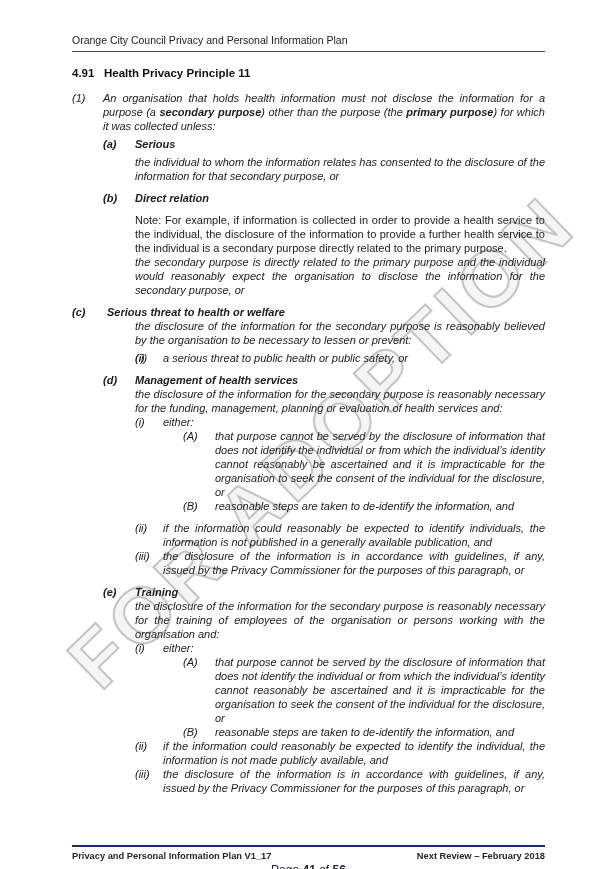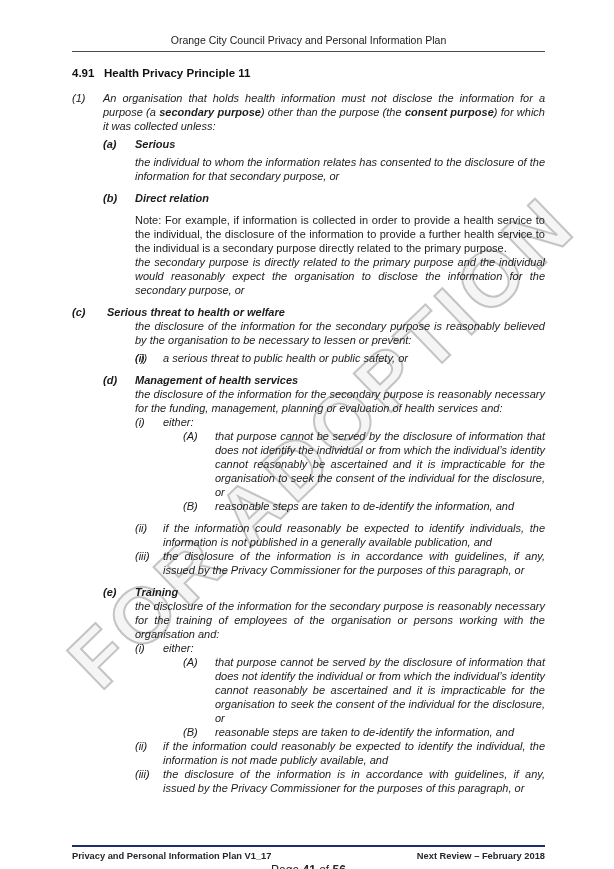--- a/index.html
+++ b/index.html
@@ -30,21 +30,20 @@
   }
   .doc-header{
     padding-top:34px;
   }
   .doc-header .hdr-text{
     display:block;
     font-size:10.5px;
     color:#1c1c1c;
     padding-bottom:5px;
     border-bottom:1.4px solid #4a4a4a;
-    text-align:center;
   }
   .section-heading{
     margin-top:15px;
     font-weight:bold;
     font-size:11.5px;
     color:#111;
   }
   .section-heading .sec-num{display:inline-block;width:32px;}
   .p{
     position:relative;
@@ -103,21 +102,21 @@
 
     <div class="doc-header">
       <span class="hdr-text">Orange City Council Privacy and Personal Information Plan</span>
     </div>
 
     <div class="section-heading">
       <span class="sec-num">4.91</span><span class="sec-title">Health Privacy Principle 11</span>
     </div>
 
     <div class="p lvl1 mt-lg">
-      <span class="marker">(1)</span><span>An organisation that holds health information must not disclose the information for a purpose (a </span><b>secondary purpose</b><span>) other than the purpose (the </span><b>consent purpose</b><span>) for which it was collected unless:</span>
+      <span class="marker">(1)</span><span>An organisation that holds health information must not disclose the information for a purpose (a </span><b>secondary purpose</b><span>) other than the purpose (the </span><b>primary purpose</b><span>) for which it was collected unless:</span>
     </div>
 
     <div class="p lvl2 head mt-sm">
       <span class="marker">(a)</span><span>Serious</span>
     </div>
     <div class="p lvl2 mt-sm">
       <span>the individual to whom the information relates has consented to the disclosure of the information for that secondary purpose, or</span>
     </div>
 
     <div class="p lvl2 head mt-md">

